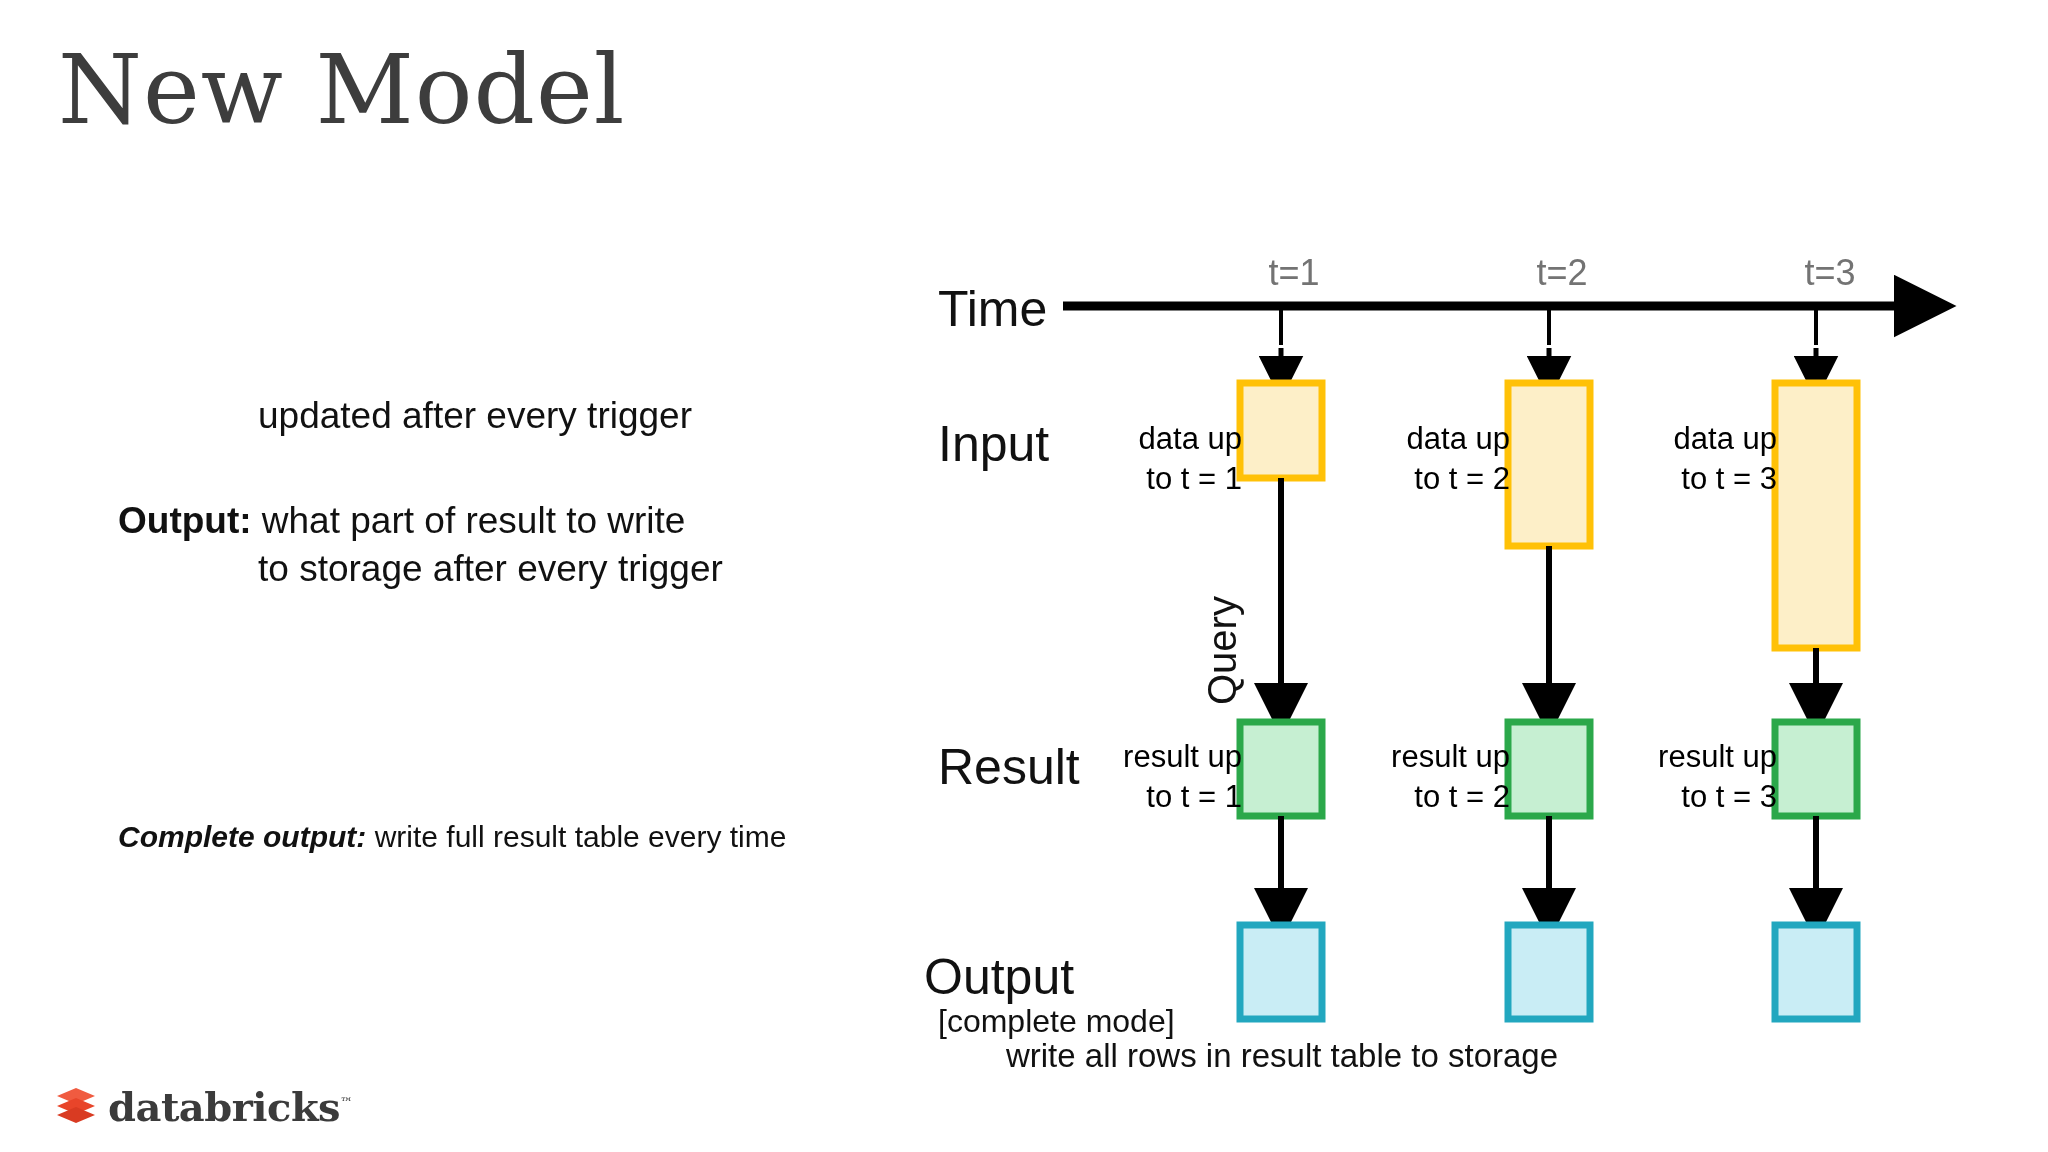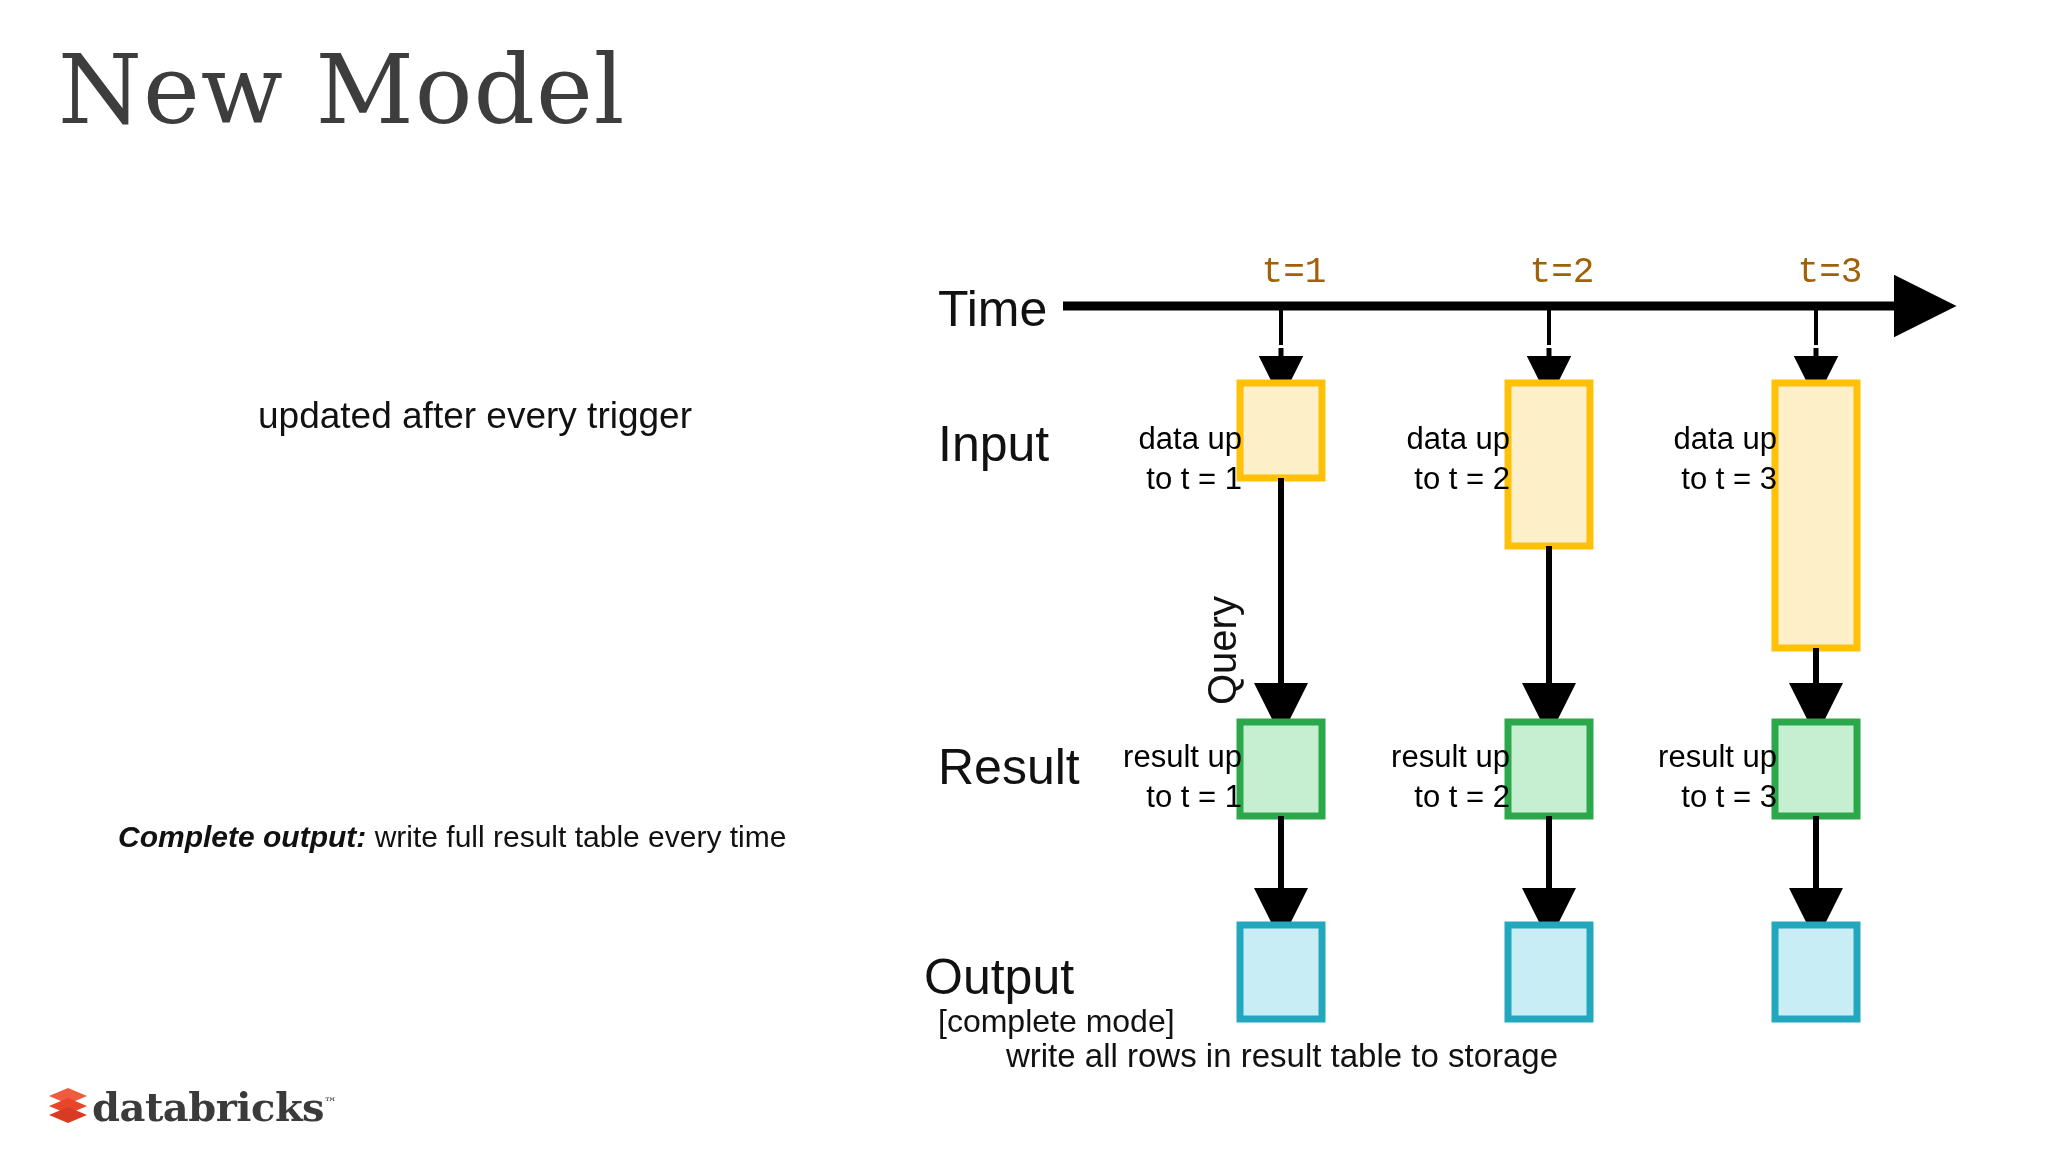--- a/index.html
+++ b/index.html
@@ -84,24 +84,24 @@
     font-family: "Liberation Sans", sans-serif;
     font-stretch: condensed;
     color: #111111;
     white-space: nowrap;
   }
   .row-label.big   { font-size: 50px; }
   .row-label.small { font-size: 32px; }
 
   .tick-label {
     position: absolute;
-    font-family: Liberation Mono, monospace;
+    font-family: Liberation Sans, sans-serif;
     font-stretch: condensed;
     font-size: 36px;
-    color: #a16207;
+    color: #737373;
     text-align: right;
     transform: translateX(-50%);
     white-space: nowrap;
   }
 
   .box-caption {
     position: absolute;
     font-family: "Liberation Sans", sans-serif;
     font-stretch: condensed;
     font-size: 31px;
@@ -128,25 +128,25 @@
     font-family: "Liberation Sans", sans-serif;
     font-stretch: condensed;
     font-size: 33px;
     color: #111111;
     white-space: nowrap;
   }
 
   
   .logo {
     position: absolute;
-    left: 48px;
+    left: 56px;
     top: 1086px;
     display: flex;
     align-items: center;
-    gap: 4px;
+    gap: 12px;
     justify-content: center;
   }
   .logo-mark { display: block; }
   .logo-word {
     font-family: "DejaVu Serif", serif;
     font-size: 40px;
     font-weight: 700;
     letter-spacing: -0.5px;
     color: #3b3b3b;
     position: relative;
@@ -164,20 +164,26 @@
 <div class="slide-title">New Model</div>
 
 <div class="bullets">
 
   <div class="bullet-block">
     <div class="bullet-line-2">updated after every trigger</div>
   </div>
 
   <div class="bullet-gap"></div>
 
+  <div class="bullet-block">
+    <div class="bullet-line-1">
+      <span class="lead">Output:</span><span> what part of result to write</span>
+    </div>
+    <div class="bullet-line-2">to storage after every trigger</div>
+  </div>
 
 </div>
 
 <div class="note-line">
   <span class="lead-italic">Complete output:</span><span> write full result table every time</span>
 </div>
 
 <div class="diagram">
   <svg width="2048" height="1152" viewBox="0 0 2048 1152" xmlns="http://www.w3.org/2000/svg">
     <defs>

